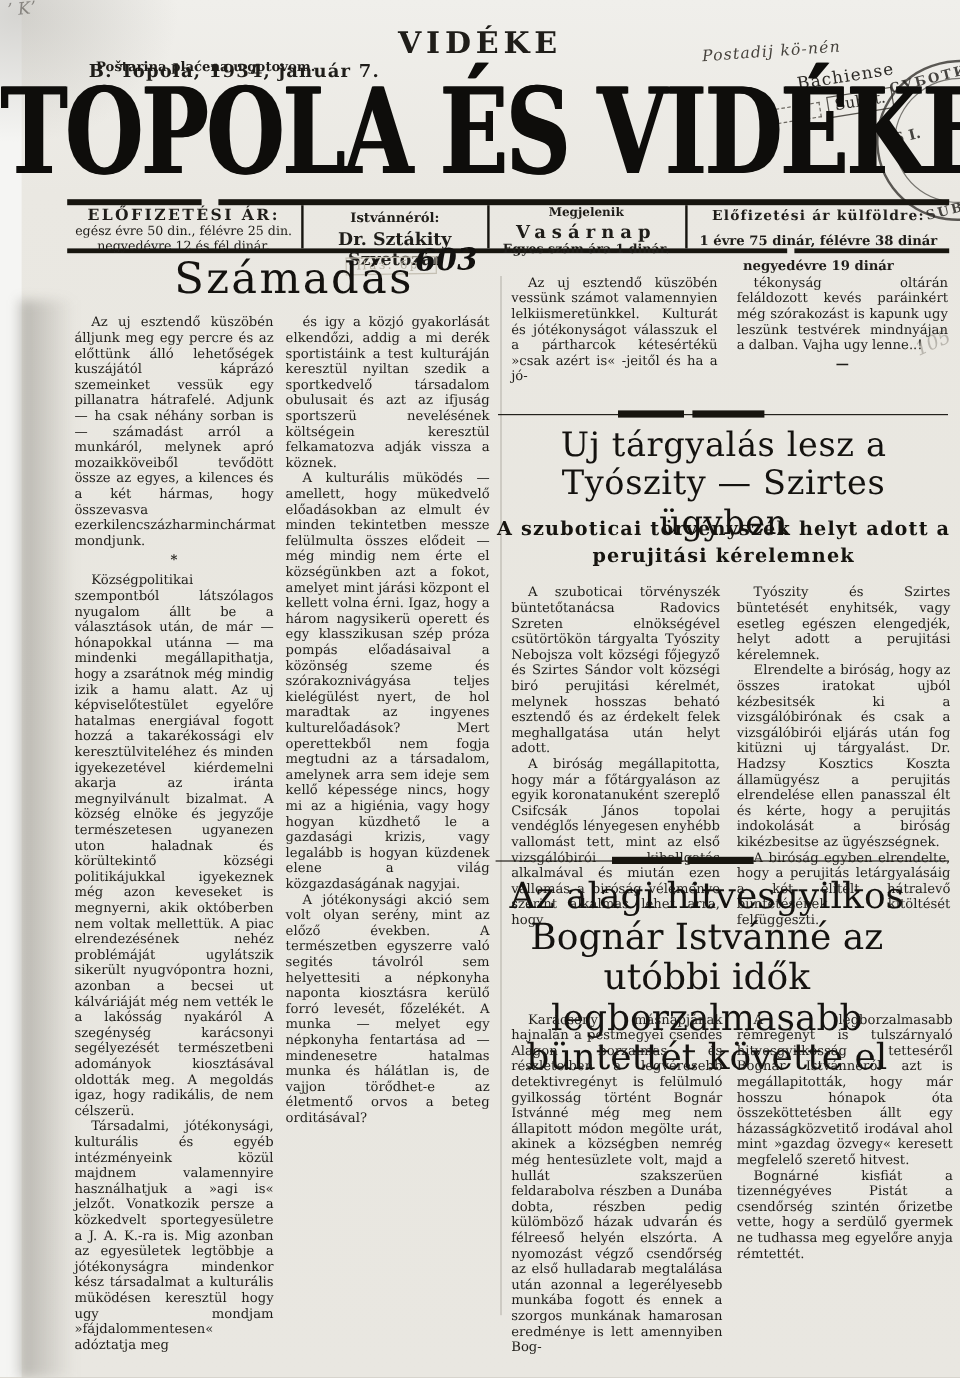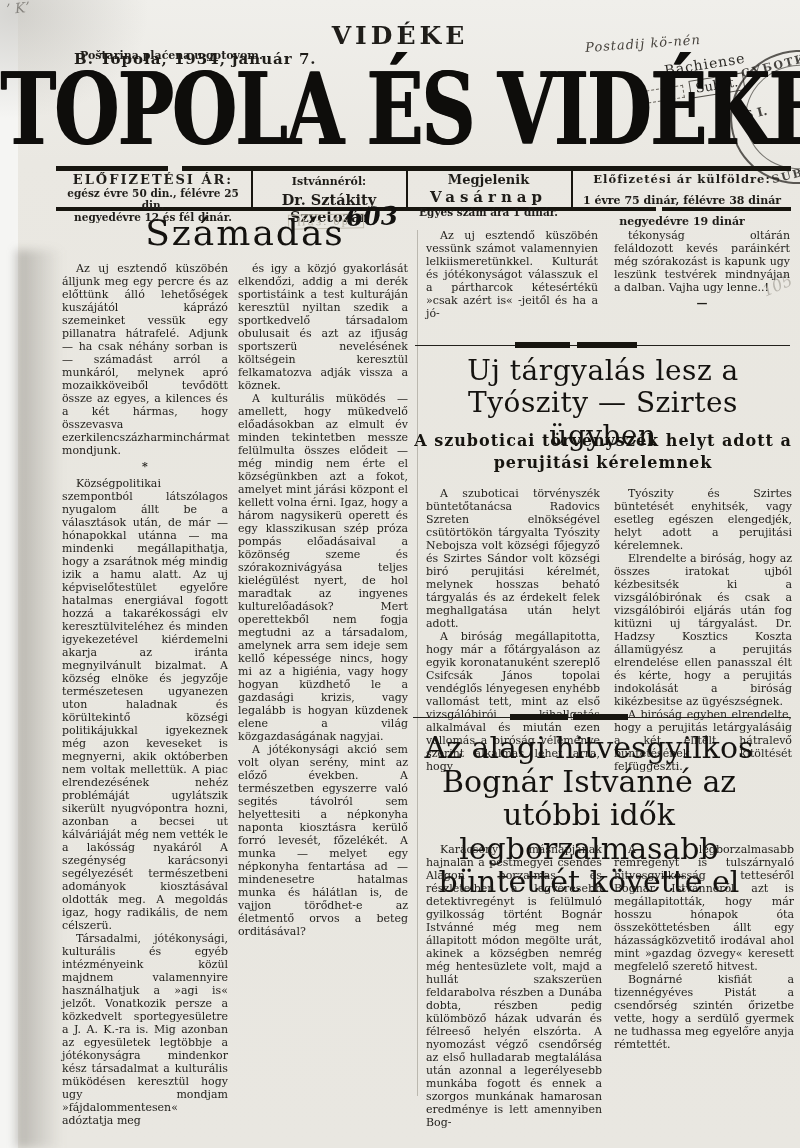--- a/index.html
+++ b/index.html
@@ -39,24 +39,24 @@
   .masthead{position:absolute;left:0;top:52px;width:800px;text-align:center;font-size:75px;
         font-weight:bold;letter-spacing:-2px;white-space:nowrap;color:#0e0d0b;
         transform:scaleY(1.32);transform-origin:top center;
         text-shadow:1px 0 0 #0e0d0b;}
   
   .bar{position:absolute;background:#17150f;}
   .vsep{position:absolute;width:2px;background:#17150f;}
   .ibox{position:absolute;top:172px;height:34px;text-align:center;}
   .ibox .t{font-weight:bold;}
   .b1-t{font-size:13px;letter-spacing:2px;}
-  .b1-l{font-size:10.5px;font-weight:bold;}
+  .b1-l{font-size:10.5px;font-weight:normal;}
   .b2-t{font-size:11px;font-weight:bold;margin-top:3px;}
   .b2-n{font-size:14.5px;font-weight:bold;margin-top:3px;}
-  .b3-t{font-size:13px;font-weight:bold;}
+  .b3-t{font-size:10px;font-weight:bold;}
   .b3-m{font-size:15px;font-weight:bold;letter-spacing:5px;margin-top:1px;}
   .b3-s{font-size:10.5px;font-weight:bold;}
   .b4-t{font-size:11.5px;font-weight:bold;letter-spacing:1px;}
   .b4-l{font-size:11px;font-weight:bold;margin-top:8px;}
   
   .stamp-603{position:absolute;left:346px;top:202px;font-size:25px;font-weight:bold;
         font-style:italic;transform:rotate(-2deg);color:#12110f;}
   .stamp-naz{position:absolute;left:288px;top:214px;font-size:10px;letter-spacing:2px;
         color:#b8b3a6;border:1px solid #c4bfb2;padding:1px 8px;transform:rotate(-1deg);}
   
@@ -173,21 +173,21 @@
 
   <div class="orn" style="left:415px;top:342px;width:375px;">
     <div class="line"></div>
     <div class="thick" style="left:100px;width:55px;"></div>
     <div class="thick" style="left:162px;width:60px;"></div>
   </div>
 
   <div class="h1 h-targyalas">Uj tárgyalás lesz a Tyószity — Szirtes ügyben</div>
   <div class="sub-targyalas">A szuboticai törvényszék helyt adott a perujitási kérelemnek</div>
   <div class="col a2L">
-      <p>A szuboticai törvényszék büntetőtanácsa Radovics Szreten elnökségével csütörtökön tárgyalta Tyószity Nebojsza volt községi főjegyző és Szirtes Sándor volt községi biró perujitási kérelmét, melynek hosszas beható tárgyalás és az érdekelt felek meghallgatása után helyt adott.</p>
+      <p>A szuboticai törvényszék büntetőtanácsa Radovics Szreten elnökségével csütörtökön tárgyalta Tyószity Nebojsza volt községi főjegyző és Szirtes Sándor volt községi biró perujitási kérelmét, melynek hosszas beható esztendő és az érdekelt felek meghallgatása után helyt adott.</p>
       <p>A biróság megállapitotta, hogy már a főtárgyaláson az egyik koronatanuként szereplő Csifcsák János topolai vendéglős lényegesen enyhébb vallomást tett, mint az első vizsgálóbirói kihallgatás alkalmával és miután ezen vallomás a biróság véleménye szerint alkalmas lehet arra, hogy</p>
     </div>
   <div class="col a2R">
       <p>Tyószity és Szirtes büntetését enyhitsék, vagy esetleg egészen elengedjék, helyt adott a perujitási kérelemnek.</p>
       <p>Elrendelte a biróság, hogy az összes iratokat ujból kézbesitsék ki a vizsgálóbirónak és csak a vizsgálóbirói eljárás után fog kitüzni uj tárgyalást. Dr. Hadzsy Kosztics Koszta államügyész a perujitás elrendelése ellen panasszal élt és kérte, hogy a perujitás indokolását a biróság kikézbesitse az ügyészségnek.</p>
       <p>A biróság egyben elrendelte, hogy a perujitás letárgyalásáig a két elitélt hátralevő büntetésének kitöltését felfüggeszti.</p>
     </div>
 
   <div class="orn" style="left:413px;top:714px;width:377px;">
     <div class="line"></div>

